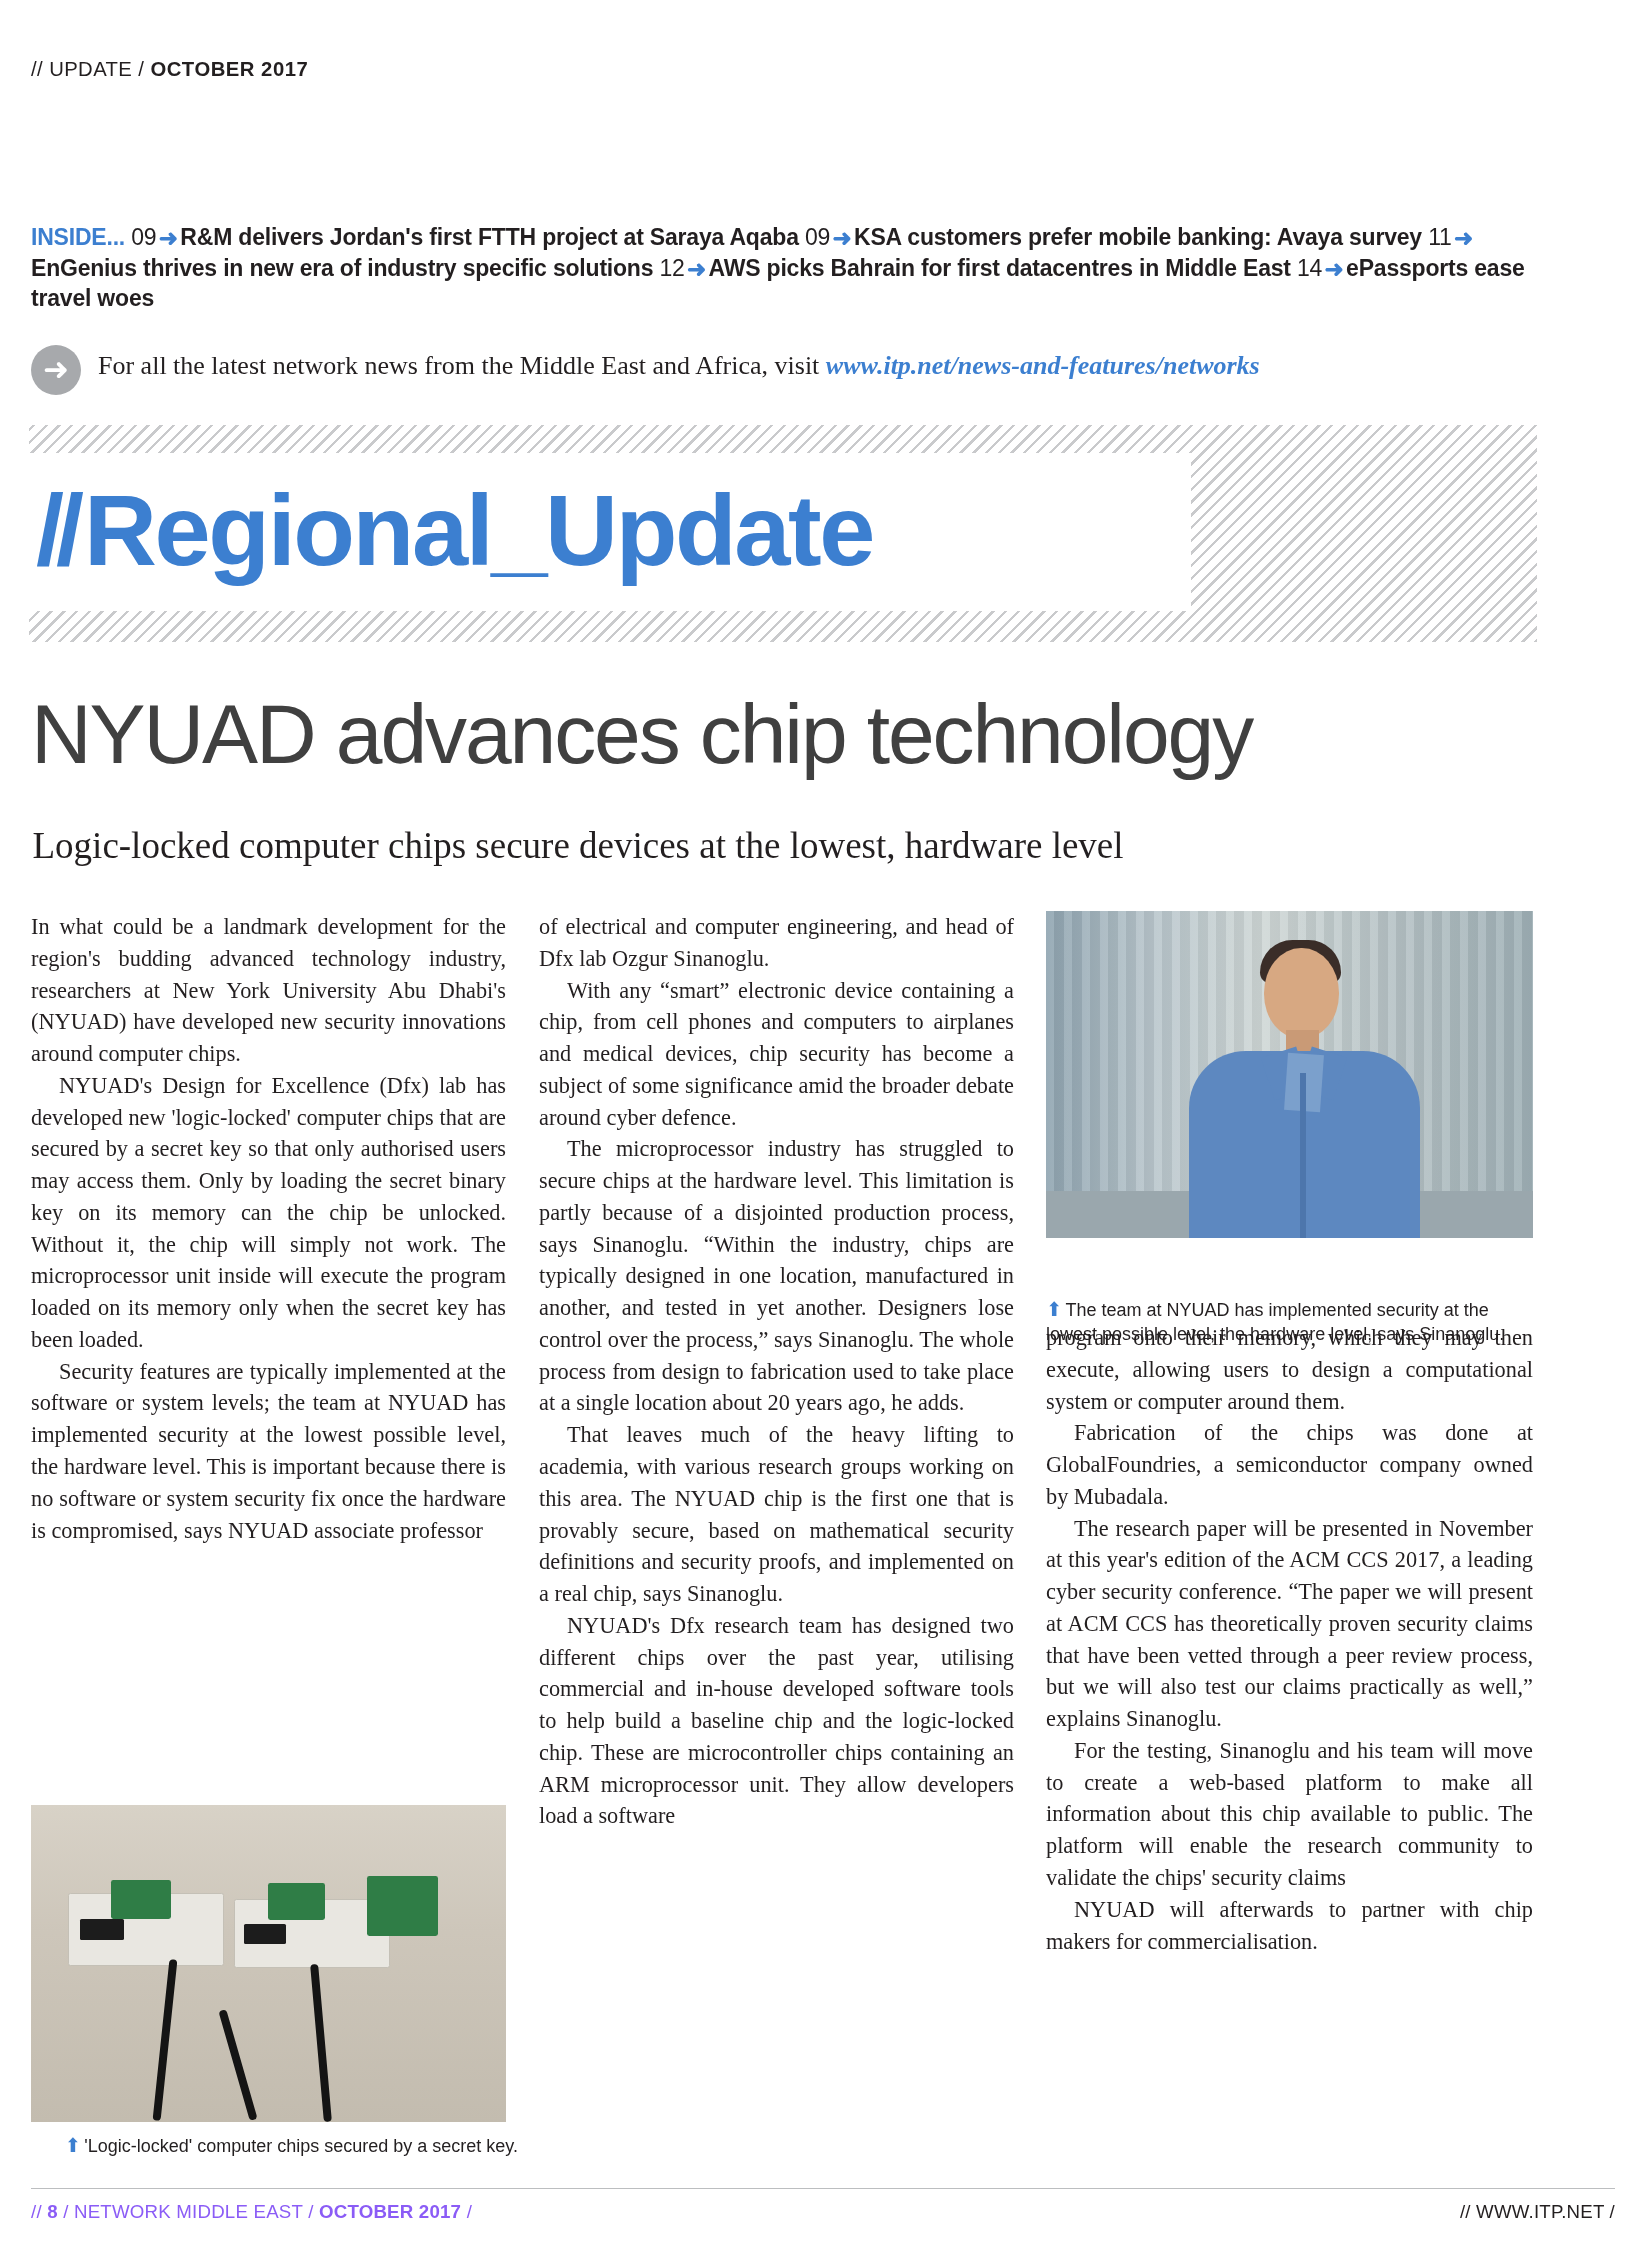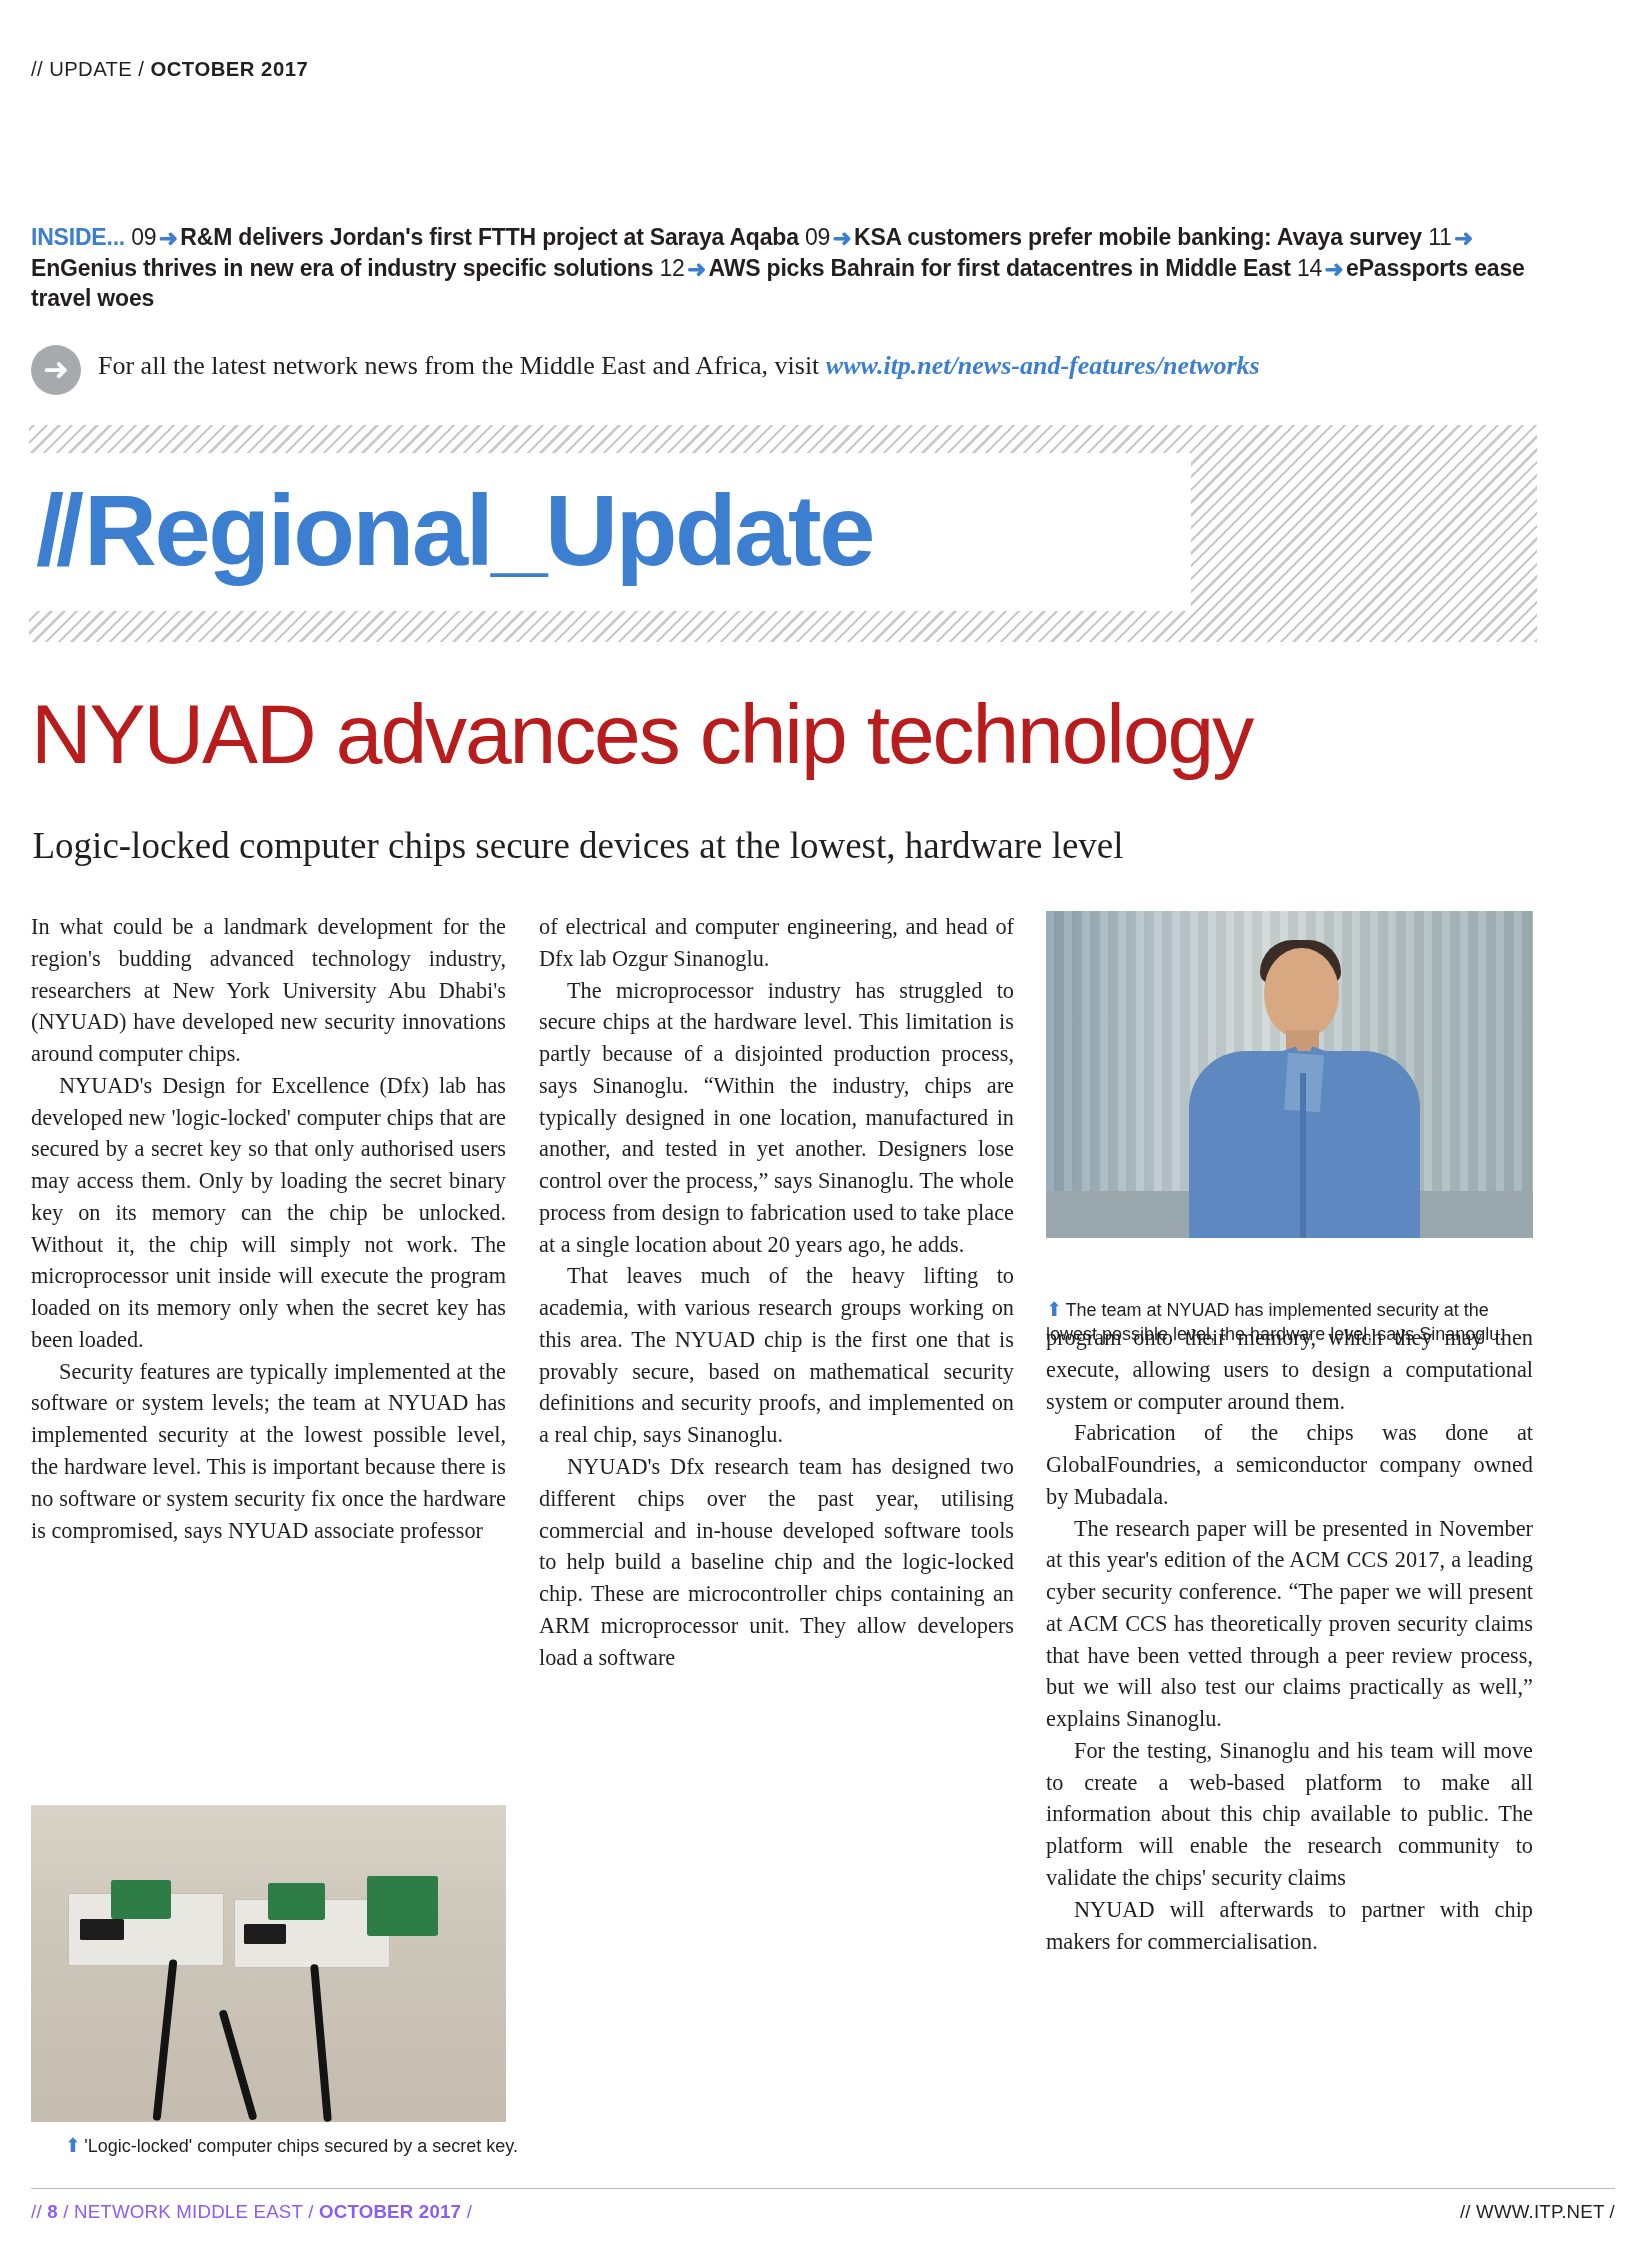--- a/index.html
+++ b/index.html
@@ -134,21 +134,21 @@
   
   .headline {
     position: absolute;
     left: 31px;
     top: 678px;
     width: 1519px;
     font-family: "Liberation Sans", sans-serif;
     font-weight: 300;
     font-size: 84px;
     letter-spacing: -2.1px;
-    color: #b91c1c;
+    color: #404040;
     white-space: nowrap;
   }
   .standfirst {
     position: absolute;
     left: 32.5px;
     top: 816px;
     width: 1519px;
     font-family: "Liberation Serif", serif;
     font-size: 37px;
     color: #231f20;
@@ -374,20 +374,21 @@
   <div class="standfirst">Logic-locked computer chips secure devices at the lowest, hardware level</div>
 
   <div class="col" id="col1">
     <p>In what could be a landmark development for the region's budding advanced technology industry, researchers at New York University Abu Dhabi's (NYUAD) have developed new security innovations around computer chips.</p>
     <p>NYUAD's Design for Excellence (Dfx) lab has developed new 'logic-locked' computer chips that are secured by a secret key so that only authorised users may access them. Only by loading the secret binary key on its memory can the chip be unlocked. Without it, the chip will simply not work. The microprocessor unit inside will execute the program loaded on its memory only when the secret key has been loaded.</p>
     <p>Security features are typically implemented at the software or system levels; the team at NYUAD has implemented security at the lowest possible level, the hardware level. This is important because there is no software or system security fix once the hardware is compromised, says NYUAD associate professor</p>
   </div>
 
   <div class="col" id="col2">
     <p>of electrical and computer engineering, and head of Dfx lab Ozgur Sinanoglu.</p>
+    <p>With any “smart” electronic device containing a chip, from cell phones and computers to airplanes and medical devices, chip security has become a subject of some significance amid the broader debate around cyber defence.</p>
     <p>The microprocessor industry has struggled to secure chips at the hardware level. This limitation is partly because of a disjointed production process, says Sinanoglu. “Within the industry, chips are typically designed in one location, manufactured in another, and tested in yet another. Designers lose control over the process,” says Sinanoglu. The whole process from design to fabrication used to take place at a single location about 20 years ago, he adds.</p>
     <p>That leaves much of the heavy lifting to academia, with various research groups working on this area. The NYUAD chip is the first one that is provably secure, based on mathematical security definitions and security proofs, and implemented on a real chip, says Sinanoglu.</p>
     <p>NYUAD's Dfx research team has designed two different chips over the past year, utilising commercial and in-house developed software tools to help build a baseline chip and the logic-locked chip. These are microcontroller chips containing an ARM microprocessor unit. They allow developers load a software</p>
   </div>
 
   <div class="photo-portrait">
     <div class="wallA"></div>
     <div class="floor"></div>
     <div class="p-hair"></div>
     <div class="p-head"></div>

